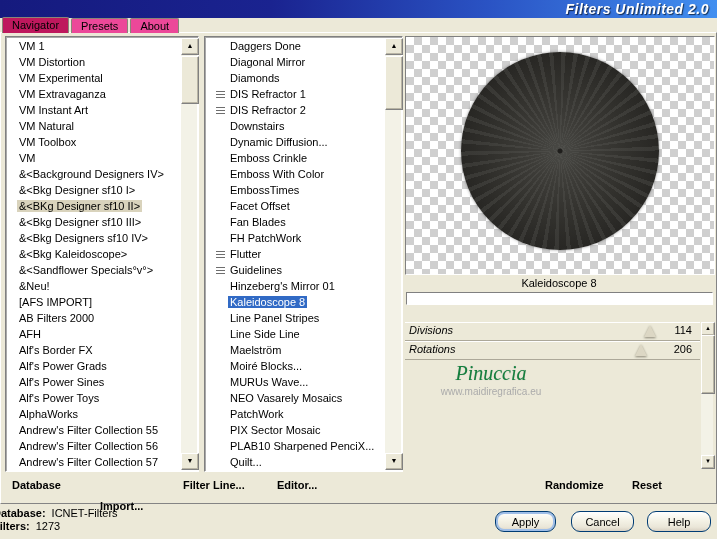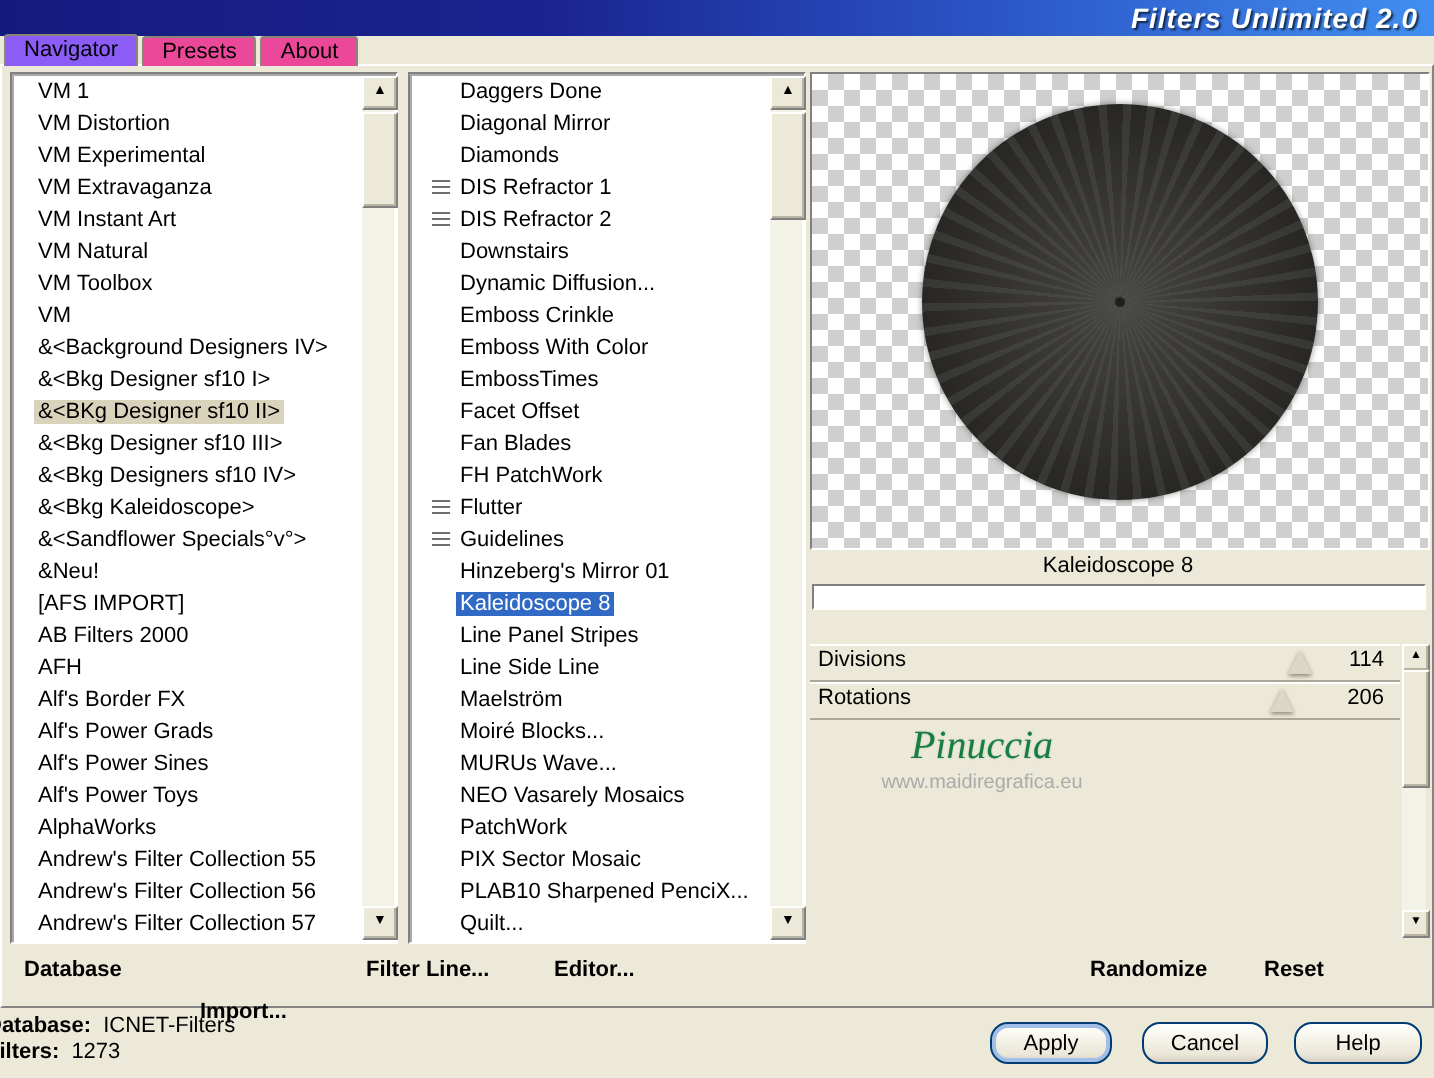--- a/index.html
+++ b/index.html
@@ -10,21 +10,21 @@
   
   .titlebar{position:absolute;left:0;top:0;width:717px;height:18px;
             background:linear-gradient(90deg,#151A7E 0%,#1A2390 38%,#2A53C4 68%,#418FF0 100%);}
   .title-text{position:absolute;right:8px;top:0;line-height:18px;color:#fff;font-weight:bold;
               font-style:italic;font-size:14px;letter-spacing:.5px;text-shadow:1px 1px 1px rgba(0,0,0,.65);}
 
   
   .tabs{position:absolute;left:2px;top:18px;height:15px;display:flex;align-items:flex-end;z-index:6;}
   .tab{height:14px;line-height:14px;padding:0 9px;background:#ec4899;border:1px solid #898578;
        border-bottom:none;border-radius:2px 2px 0 0;margin-right:2px;}
-  .tab.active{height:15px;line-height:15px;background:#8b5cf6;}
+  .tab.active{height:15px;line-height:15px;background:#be185d;}
 
   .tabpage{position:absolute;left:0;top:32px;width:715px;height:470px;background:#ECE9D8;
            border:1px solid;border-color:#FFFFFF #848484 #848484 #FFFFFF;}
 
   
   .listbox{position:absolute;top:36px;height:434px;background:#fff;border:1px solid;
            border-color:#808080 #FFFFFF #FFFFFF #808080;box-shadow:inset 1px 1px 0 rgba(64,64,64,.45);}
   .cats{left:5px;width:192px;}
   .flts{left:204px;width:197px;}
   .list-inner{position:absolute;left:1px;top:1px;right:17px;bottom:1px;overflow:hidden;}
@@ -56,21 +56,21 @@
              repeating-conic-gradient(from 8deg, rgba(96,96,92,.28) 0deg 2.5deg, rgba(0,0,0,0) 2.5deg 7.2deg),
              radial-gradient(circle,#4A4A46 0%,#3E3D39 20%,#33322E 45%,#282724 70%,#201F1D 90%,#1B1A19 100%);
            box-shadow:0 0 3px rgba(40,40,40,.5);}
   .preview-label{position:absolute;left:405px;top:277px;width:308px;text-align:center;}
   .progress{position:absolute;left:406px;top:292px;width:305px;height:11px;background:#fff;
             border:1px solid;border-color:#808080 #FFFFFF #FFFFFF #808080;}
 
   
   .params{position:absolute;left:405px;top:322px;width:295px;}
   .param-row{position:relative;height:18px;border-bottom:1px solid #ACA899;box-shadow:inset 0 1px 0 #FFFFFF;}
-  .p-name{position:absolute;left:4px;top:0;line-height:17px;}
+  .p-name{position:absolute;left:4px;top:0;line-height:17px;font-style:italic;}
   .p-val{position:absolute;right:8px;top:0;line-height:17px;}
   .p-thumb{position:absolute;top:3px;margin-left:-6px;width:0;height:0;
            border-left:6px solid rgba(0,0,0,0);border-right:6px solid rgba(0,0,0,0);
            border-bottom:12px solid #DCD7C4;filter:drop-shadow(0 1px 1px #8A8676);}
 
   .watermark{position:absolute;left:405px;top:362px;width:172px;text-align:center;}
   .wm-name{font-size:20px;font-weight:normal;font-style:italic;color:#15803d;
            font-family:"Liberation Serif",serif;text-shadow:0 0 1px #B9B9B9;}
   .wm-site{font-size:10px;color:#ABABAB;margin-top:1px;}
 

